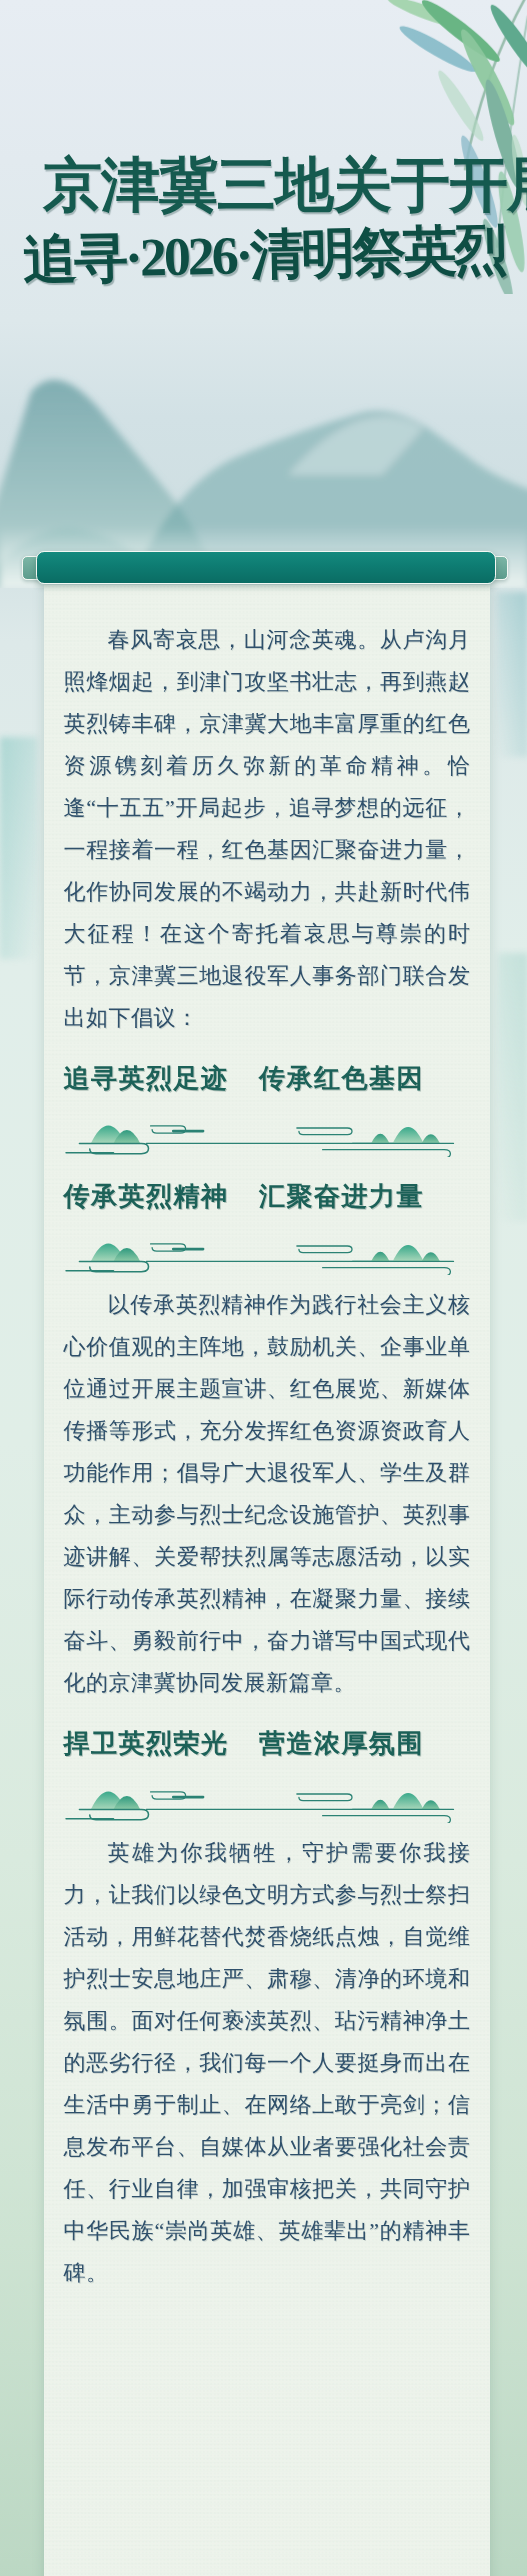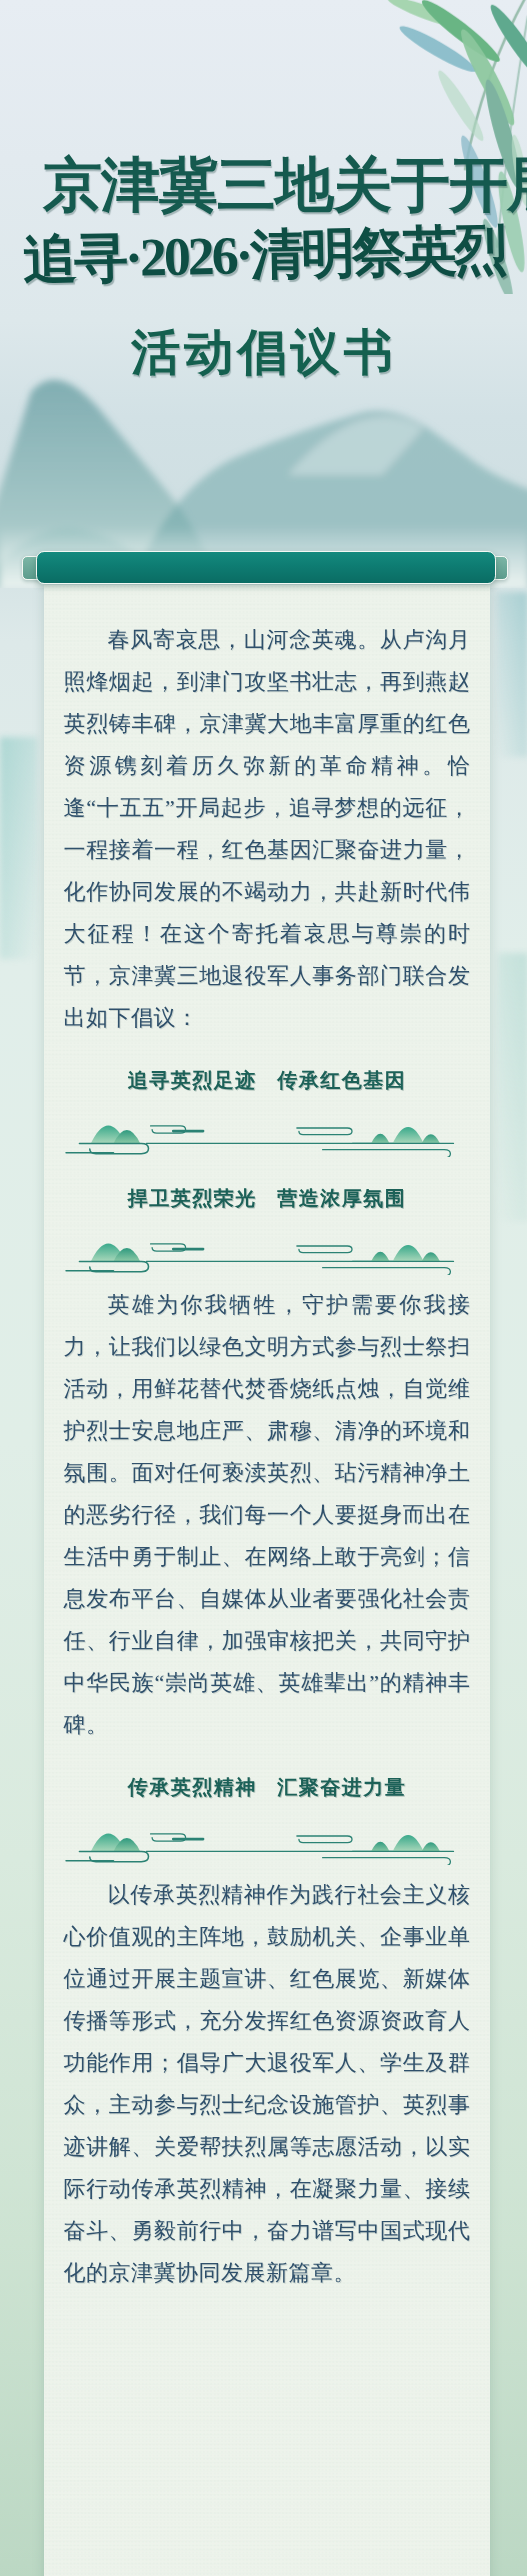--- a/index.html
+++ b/index.html
@@ -36,23 +36,23 @@
   .title-2{top:226px;font-size:54px;letter-spacing:-3.1px;line-height:1.1;color:#0e4e44;
     transform:rotate(-1.2deg);
     text-shadow:1.5px 2.1px 1px rgba(10,50,45,.3);}
   .title-3{top:328px;font-size:49px;letter-spacing:4.1px;line-height:1;color:#14604f;
     text-shadow:1px 1.5px 1px rgba(10,50,45,.28);}
   
   .body-text{font-size:22px;line-height:42px;color:#2f506b;letter-spacing:0.5px;
     text-align:justify;text-justify:inter-character;text-indent:2em;
     text-shadow:0.8px 0.8px 0 rgba(25,55,70,.16);margin:0;}
   .section{margin-top:24px;}
-  .section-heading{font-family:Liberation Sans, sans-serif;
-    font-size:20px;line-height:34px;font-weight:700;color:#1c6158;
-    text-align:center;letter-spacing:1.5px;word-spacing:13.4px;margin:0 0 2.1px 0;
+  .section-heading{font-family:Liberation Mono, monospace;
+    font-size:26px;line-height:34px;font-weight:700;color:#1c6158;
+    letter-spacing:1.5px;word-spacing:13.4px;margin:0 0 2.1px 0;
     text-shadow:1px 1.3px 0.5px rgba(10,60,50,.25);}
   .divider{width:407px;height:58px;display:block;margin:1px auto 9.3px auto;}
   .section-body{margin-top:5.2px;}
   
   .streak{position:absolute;z-index:2;filter:blur(3.1px);}
   .streak-a{left:0;top:737px;width:37px;height:222px;
     background:linear-gradient(100deg, rgba(124,196,190,.5), rgba(124,196,190,0));}
   .streak-b{right:0;top:592px;width:31px;height:165px;
     background:linear-gradient(260deg, rgba(108,180,185,.45), rgba(108,180,185,0));}
   .streak-c{right:0;top:953px;width:30px;height:268px;
@@ -117,21 +117,20 @@
       <path d="M-60,440 L60,60 Q110,0 190,90 L330,260 Q380,320 430,440 Z" fill="url(#ridge)" opacity="0.62"></path>
       <path d="M-40,440 Q60,300 170,330 Q260,350 320,440 Z" fill="#8ab9b8" opacity="0.55"></path>
       <path d="M250,440 Q330,250 450,190 Q560,140 700,100 Q760,85 830,130 L900,180 Q960,230 1060,260 L1060,440 Z" fill="#6aa3a6" opacity="0.5"></path>
       <path d="M560,220 Q700,60 820,130 L740,220 Z" fill="#cfe2e2" opacity="0.6"></path>
       <rect x="0" y="320" width="1024" height="120" fill="url(#mist)"></rect>
     </g>
   </svg>
 
   <div class="title title-1">京津冀三地关于开展</div>
   <div class="title title-2">追寻·2026·清明祭英烈</div>
-  <div class="title title-3">活动倡议书</div>
 
   <div class="streak streak-a"></div>
   <div class="streak streak-b"></div>
   <div class="streak streak-c"></div>
 
   <div class="cap" style="left:21.6px;top:556px;"></div>
   <div class="cap" style="left:478px;top:556px;"></div>
   <div class="rod" style="top:551px;"></div>
 
   <div class="paper">
@@ -148,20 +147,40 @@
         <path d="M168,52 h58 q10,0 10,7 q0,7 -10,7 h-46 q-9,0 -9,-7" fill="none" stroke="#2b8274" stroke-width="2.5" stroke-linecap="round"></path>
         <path d="M212,62 H270" stroke="#2b8274" stroke-width="5" stroke-linecap="round"></path>
         <path d="M160,86 H652" stroke="#2b8274" stroke-width="2.5" stroke-linecap="round"></path>
         <path d="M452,56 h98 q9,0 9,6.5 q0,6.5 -9,6.5 h-86 q-8,0 -8,-6.5" fill="none" stroke="#2b8274" stroke-width="2.5" stroke-linecap="round"></path>
         <path d="M596,86 Q614,48 632,86 Z" fill="url(#gmB)"></path>
         <path d="M638,86 Q668,22 698,86 Z" fill="url(#gmA)"></path>
         <path d="M694,86 Q712,50 730,86 Z" fill="url(#gmB)"></path>
         <path d="M560,86 H756" stroke="#2b8274" stroke-width="2.5" stroke-linecap="round"></path>
         <path d="M502,98 H738 q12,0 12,8 q0,8 -12,8 h-62" fill="none" stroke="#2b8274" stroke-width="2.5" stroke-linecap="round"></path>
       </svg>
+    </div>
+
+    <div class="section">
+      <h2 class="section-heading">传承英烈精神 汇聚奋进力量</h2>
+      <svg class="divider" viewBox="0 0 790 112">
+        <path d="M52,86 Q86,16 120,86 Z" fill="url(#gmA)"></path>
+        <path d="M96,86 Q122,34 148,86 Z" fill="url(#gmB)"></path>
+        <path d="M30,86 H150 q14,0 14,10 q0,10 -14,10 H62 q-12,0 -12,-9" fill="none" stroke="#2b8274" stroke-width="3" stroke-linecap="round"></path>
+        <path d="M4,104 H96" stroke="#2b8274" stroke-width="3" stroke-linecap="round"></path>
+        <path d="M168,52 h58 q10,0 10,7 q0,7 -10,7 h-46 q-9,0 -9,-7" fill="none" stroke="#2b8274" stroke-width="2.5" stroke-linecap="round"></path>
+        <path d="M212,62 H270" stroke="#2b8274" stroke-width="5" stroke-linecap="round"></path>
+        <path d="M160,86 H652" stroke="#2b8274" stroke-width="2.5" stroke-linecap="round"></path>
+        <path d="M452,56 h98 q9,0 9,6.5 q0,6.5 -9,6.5 h-86 q-8,0 -8,-6.5" fill="none" stroke="#2b8274" stroke-width="2.5" stroke-linecap="round"></path>
+        <path d="M596,86 Q614,48 632,86 Z" fill="url(#gmB)"></path>
+        <path d="M638,86 Q668,22 698,86 Z" fill="url(#gmA)"></path>
+        <path d="M694,86 Q712,50 730,86 Z" fill="url(#gmB)"></path>
+        <path d="M560,86 H756" stroke="#2b8274" stroke-width="2.5" stroke-linecap="round"></path>
+        <path d="M502,98 H738 q12,0 12,8 q0,8 -12,8 h-62" fill="none" stroke="#2b8274" stroke-width="2.5" stroke-linecap="round"></path>
+      </svg>
+      <p class="body-text section-body">以传承英烈精神作为践行社会主义核心价值观的主阵地，鼓励机关、企事业单位通过开展主题宣讲、红色展览、新媒体传播等形式，充分发挥红色资源资政育人功能作用；倡导广大退役军人、学生及群众，主动参与烈士纪念设施管护、英烈事迹讲解、关爱帮扶烈属等志愿活动，以实际行动传承英烈精神，在凝聚力量、接续奋斗、勇毅前行中，奋力谱写中国式现代化的京津冀协同发展新篇章。</p>
     </div>
 
     <div class="section">
       <h2 class="section-heading">捍卫英烈荣光 营造浓厚氛围</h2>
       <svg class="divider" viewBox="0 0 790 112">
         <path d="M52,86 Q86,16 120,86 Z" fill="url(#gmA)"></path>
         <path d="M96,86 Q122,34 148,86 Z" fill="url(#gmB)"></path>
         <path d="M30,86 H150 q14,0 14,10 q0,10 -14,10 H62 q-12,0 -12,-9" fill="none" stroke="#2b8274" stroke-width="3" stroke-linecap="round"></path>
         <path d="M4,104 H96" stroke="#2b8274" stroke-width="3" stroke-linecap="round"></path>
         <path d="M168,52 h58 q10,0 10,7 q0,7 -10,7 h-46 q-9,0 -9,-7" fill="none" stroke="#2b8274" stroke-width="2.5" stroke-linecap="round"></path>
@@ -170,36 +189,16 @@
         <path d="M452,56 h98 q9,0 9,6.5 q0,6.5 -9,6.5 h-86 q-8,0 -8,-6.5" fill="none" stroke="#2b8274" stroke-width="2.5" stroke-linecap="round"></path>
         <path d="M596,86 Q614,48 632,86 Z" fill="url(#gmB)"></path>
         <path d="M638,86 Q668,22 698,86 Z" fill="url(#gmA)"></path>
         <path d="M694,86 Q712,50 730,86 Z" fill="url(#gmB)"></path>
         <path d="M560,86 H756" stroke="#2b8274" stroke-width="2.5" stroke-linecap="round"></path>
         <path d="M502,98 H738 q12,0 12,8 q0,8 -12,8 h-62" fill="none" stroke="#2b8274" stroke-width="2.5" stroke-linecap="round"></path>
       </svg>
       <p class="body-text section-body">英雄为你我牺牲，守护需要你我接力，让我们以绿色文明方式参与烈士祭扫活动，用鲜花替代焚香烧纸点烛，自觉维护烈士安息地庄严、肃穆、清净的环境和氛围。面对任何亵渎英烈、玷污精神净土的恶劣行径，我们每一个人要挺身而出在生活中勇于制止、在网络上敢于亮剑；信息发布平台、自媒体从业者要强化社会责任、行业自律，加强审核把关，共同守护中华民族“崇尚英雄、英雄辈出”的精神丰碑。</p>
     </div>
 
-    <div class="section">
-      <h2 class="section-heading">传承英烈精神 汇聚奋进力量</h2>
-      <svg class="divider" viewBox="0 0 790 112">
-        <path d="M52,86 Q86,16 120,86 Z" fill="url(#gmA)"></path>
-        <path d="M96,86 Q122,34 148,86 Z" fill="url(#gmB)"></path>
-        <path d="M30,86 H150 q14,0 14,10 q0,10 -14,10 H62 q-12,0 -12,-9" fill="none" stroke="#2b8274" stroke-width="3" stroke-linecap="round"></path>
-        <path d="M4,104 H96" stroke="#2b8274" stroke-width="3" stroke-linecap="round"></path>
-        <path d="M168,52 h58 q10,0 10,7 q0,7 -10,7 h-46 q-9,0 -9,-7" fill="none" stroke="#2b8274" stroke-width="2.5" stroke-linecap="round"></path>
-        <path d="M212,62 H270" stroke="#2b8274" stroke-width="5" stroke-linecap="round"></path>
-        <path d="M160,86 H652" stroke="#2b8274" stroke-width="2.5" stroke-linecap="round"></path>
-        <path d="M452,56 h98 q9,0 9,6.5 q0,6.5 -9,6.5 h-86 q-8,0 -8,-6.5" fill="none" stroke="#2b8274" stroke-width="2.5" stroke-linecap="round"></path>
-        <path d="M596,86 Q614,48 632,86 Z" fill="url(#gmB)"></path>
-        <path d="M638,86 Q668,22 698,86 Z" fill="url(#gmA)"></path>
-        <path d="M694,86 Q712,50 730,86 Z" fill="url(#gmB)"></path>
-        <path d="M560,86 H756" stroke="#2b8274" stroke-width="2.5" stroke-linecap="round"></path>
-        <path d="M502,98 H738 q12,0 12,8 q0,8 -12,8 h-62" fill="none" stroke="#2b8274" stroke-width="2.5" stroke-linecap="round"></path>
-      </svg>
-      <p class="body-text section-body">以传承英烈精神作为践行社会主义核心价值观的主阵地，鼓励机关、企事业单位通过开展主题宣讲、红色展览、新媒体传播等形式，充分发挥红色资源资政育人功能作用；倡导广大退役军人、学生及群众，主动参与烈士纪念设施管护、英烈事迹讲解、关爱帮扶烈属等志愿活动，以实际行动传承英烈精神，在凝聚力量、接续奋斗、勇毅前行中，奋力谱写中国式现代化的京津冀协同发展新篇章。</p>
-    </div>
-
   </div>
 
 </div>
 
 
 </body></html>

